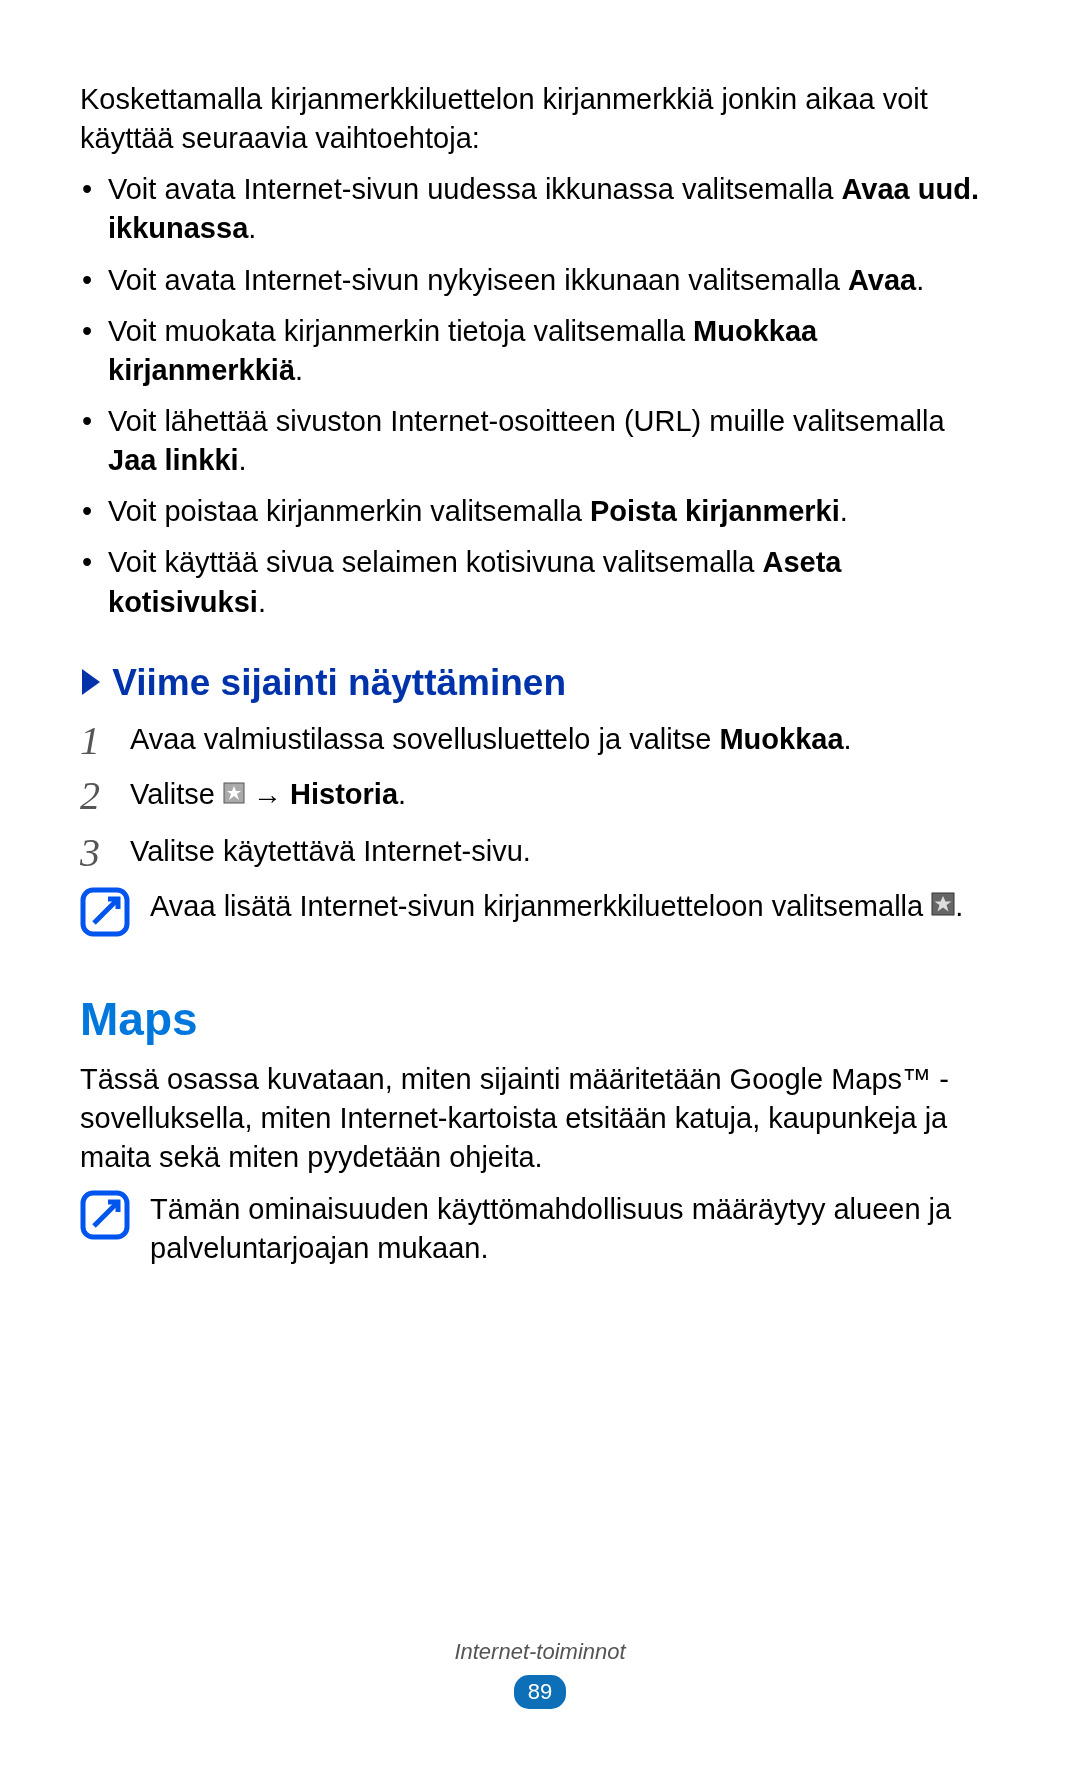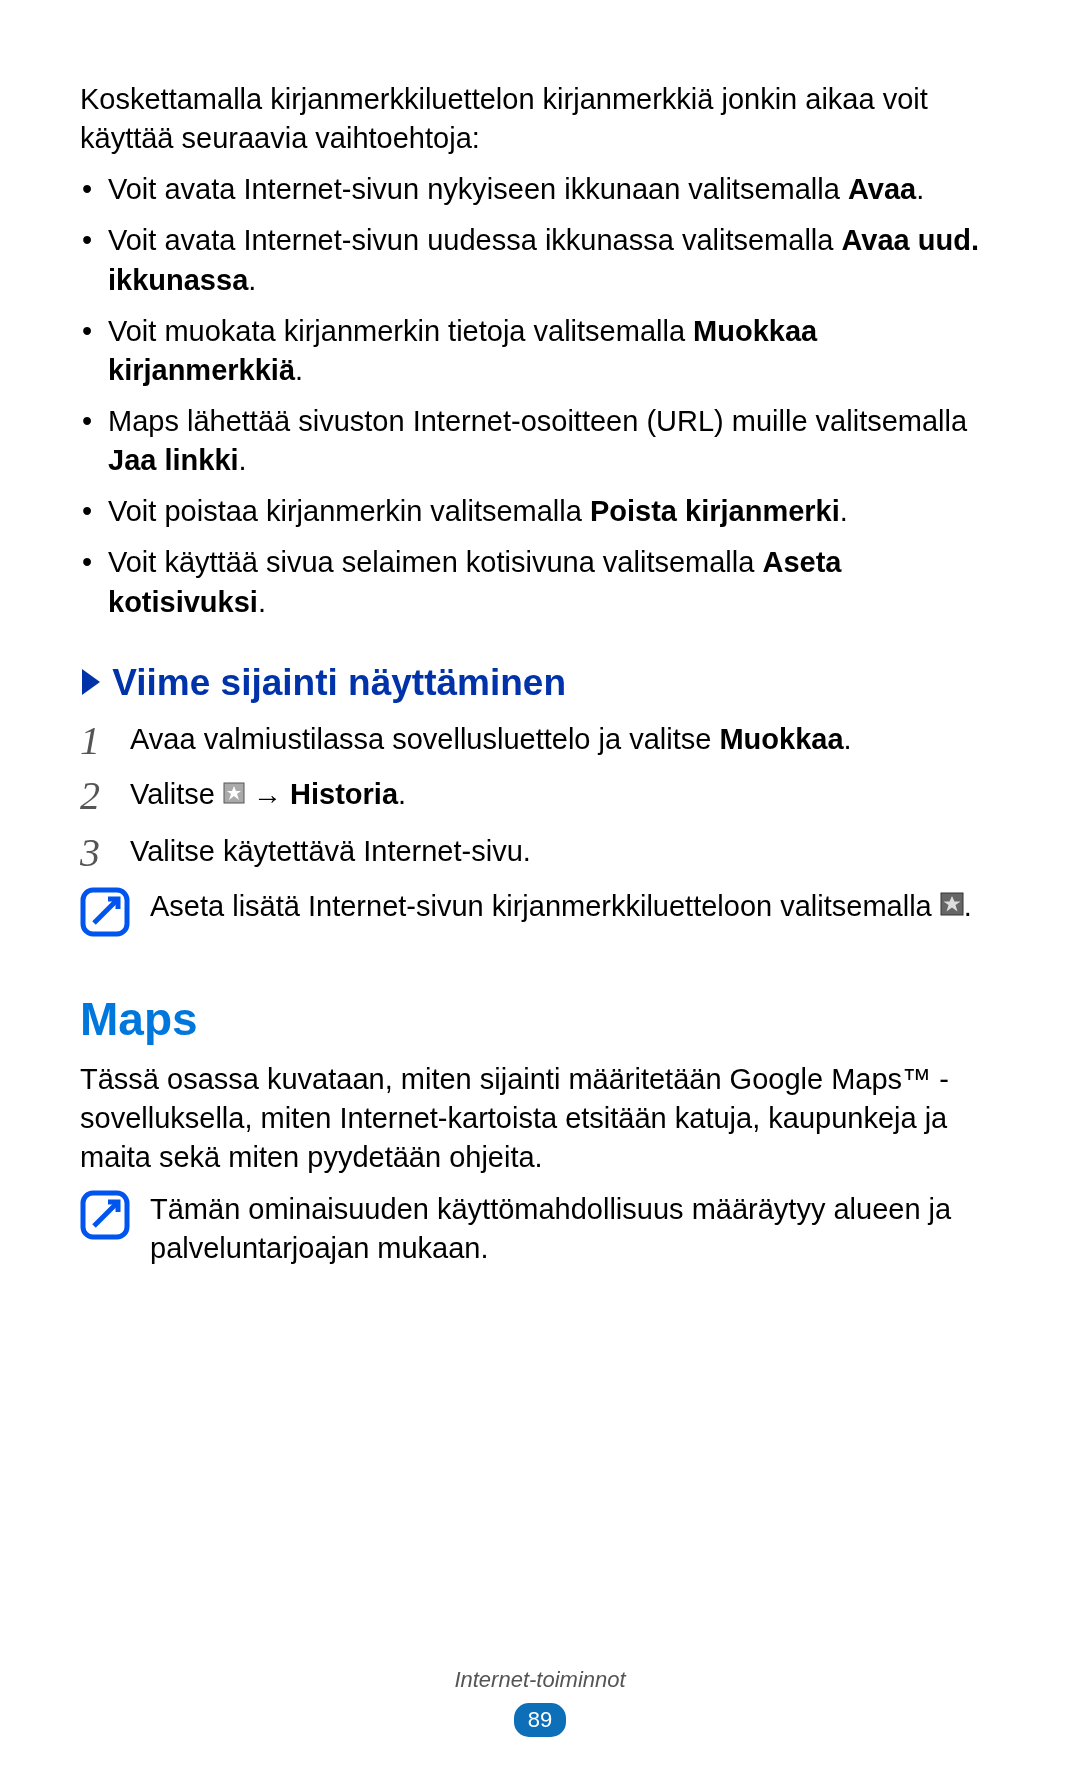--- a/index.html
+++ b/index.html
@@ -96,21 +96,21 @@
   .main-heading {
     font-size: 46px;
     font-weight: bold;
     color: #0077dd;
     margin-top: 55px;
     margin-bottom: 14px;
   }
   .footer {
     position: absolute;
     left: 0; right: 0;
-    bottom: 34px;
+    bottom: 62px;
     text-align: center;
   }
   .footer-label {
     font-style: italic;
     font-size: 22px;
     color: #555;
     margin-bottom: 10px;
   }
   .page-badge {
     display: inline-block;
@@ -120,24 +120,24 @@
     padding: 4px 14px;
     border-radius: 15px;
   }
 </style>
 </head>
 <body>
 
 <p class="para">Koskettamalla kirjanmerkkiluettelon kirjanmerkkiä jonkin aikaa voit käyttää seuraavia vaihtoehtoja:</p>
 
 <ul class="bullets">
+  <li><span>Voit avata Internet-sivun uudessa ikkunassa valitsemalla </span><span class="b">Avaa uud. ikkunassa</span><span>.</span></li>
   <li><span>Voit avata Internet-sivun nykyiseen ikkunaan valitsemalla </span><span class="b">Avaa</span><span>.</span></li>
-  <li><span>Voit avata Internet-sivun uudessa ikkunassa valitsemalla </span><span class="b">Avaa uud. ikkunassa</span><span>.</span></li>
   <li><span>Voit muokata kirjanmerkin tietoja valitsemalla </span><span class="b">Muokkaa kirjanmerkkiä</span><span>.</span></li>
-  <li><span>Maps lähettää sivuston Internet-osoitteen (URL) muille valitsemalla </span><span class="b">Jaa linkki</span><span>.</span></li>
+  <li><span>Voit lähettää sivuston Internet-osoitteen (URL) muille valitsemalla </span><span class="b">Jaa linkki</span><span>.</span></li>
   <li><span>Voit poistaa kirjanmerkin valitsemalla </span><span class="b">Poista kirjanmerki</span><span>.</span></li>
   <li><span>Voit käyttää sivua selaimen kotisivuna valitsemalla </span><span class="b">Aseta kotisivuksi</span><span>.</span></li>
 </ul>
 
 <h3 class="subheading">
   <span class="chev">
     <svg width="22" height="30" viewBox="0 0 22 30">
         <polygon points="2,2 20,15 2,28" fill="#0033aa"></polygon>
       </svg>
   </span>
@@ -165,21 +165,21 @@
 
 <div class="note-box">
   <div class="note-icon">
     <svg width="50" height="50" viewBox="0 0 50 50">
       <rect x="3" y="3" width="44" height="44" rx="10" ry="10" fill="none" stroke="#0055ee" stroke-width="5"></rect>
       <line x1="14" y1="36" x2="36" y2="14" stroke="#0055ee" stroke-width="5"></line>
       <path d="M28 12 L38 12 L38 22" fill="none" stroke="#0055ee" stroke-width="5"></path>
     </svg>
   </div>
   <div class="note-text">
-    <span>Aseta lisätä Internet-sivun kirjanmerkkiluetteloon valitsemalla </span>
+    <span>Avaa lisätä Internet-sivun kirjanmerkkiluetteloon valitsemalla </span>
     <span class="inline-icon">
       <svg width="24" height="24" viewBox="0 0 24 24">
         <rect x="1" y="1" width="22" height="22" fill="#666" stroke="#333" stroke-width="1"></rect>
         <polygon points="12,4 14.5,9.5 20.5,9.5 15.5,13 17.5,19.5 12,15.5 6.5,19.5 8.5,13 3.5,9.5 9.5,9.5" fill="#ddd"></polygon>
       </svg>
     </span><span>.</span>
   </div>
 </div>
 
 <h2 class="main-heading">Maps</h2>

